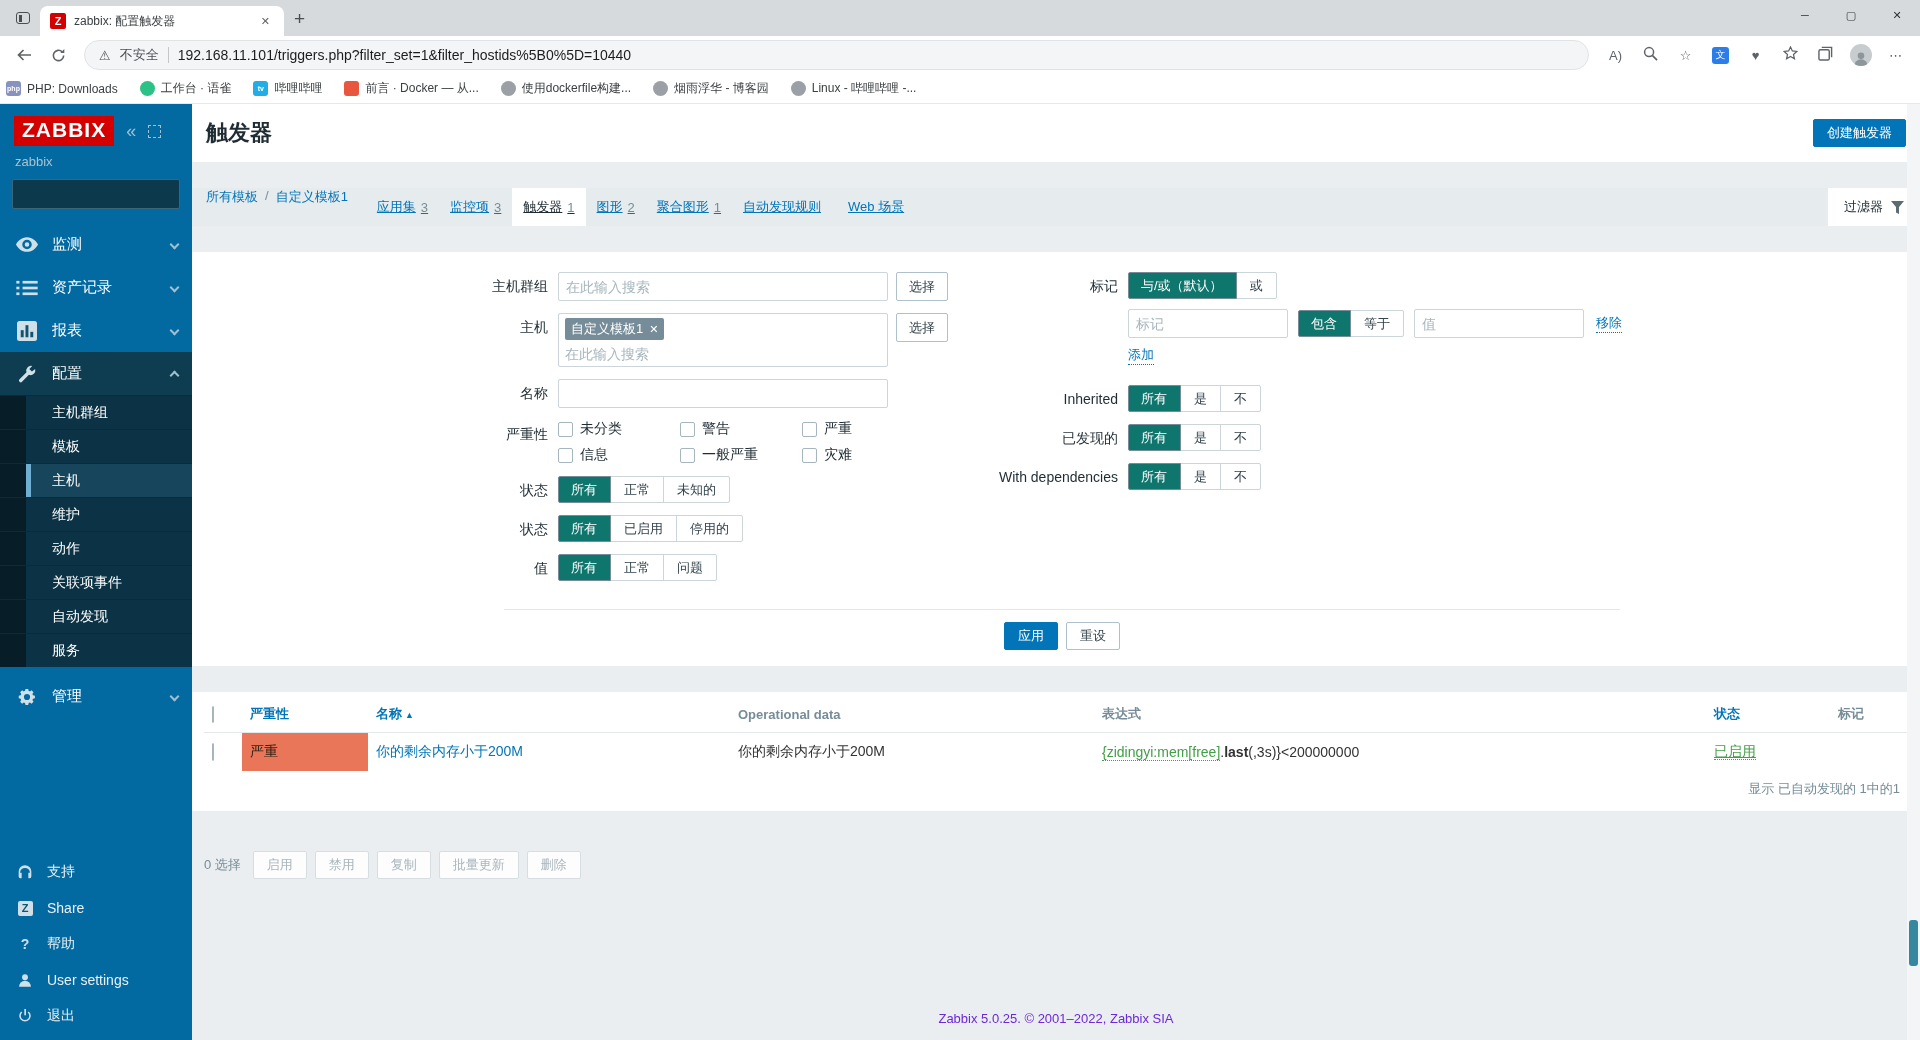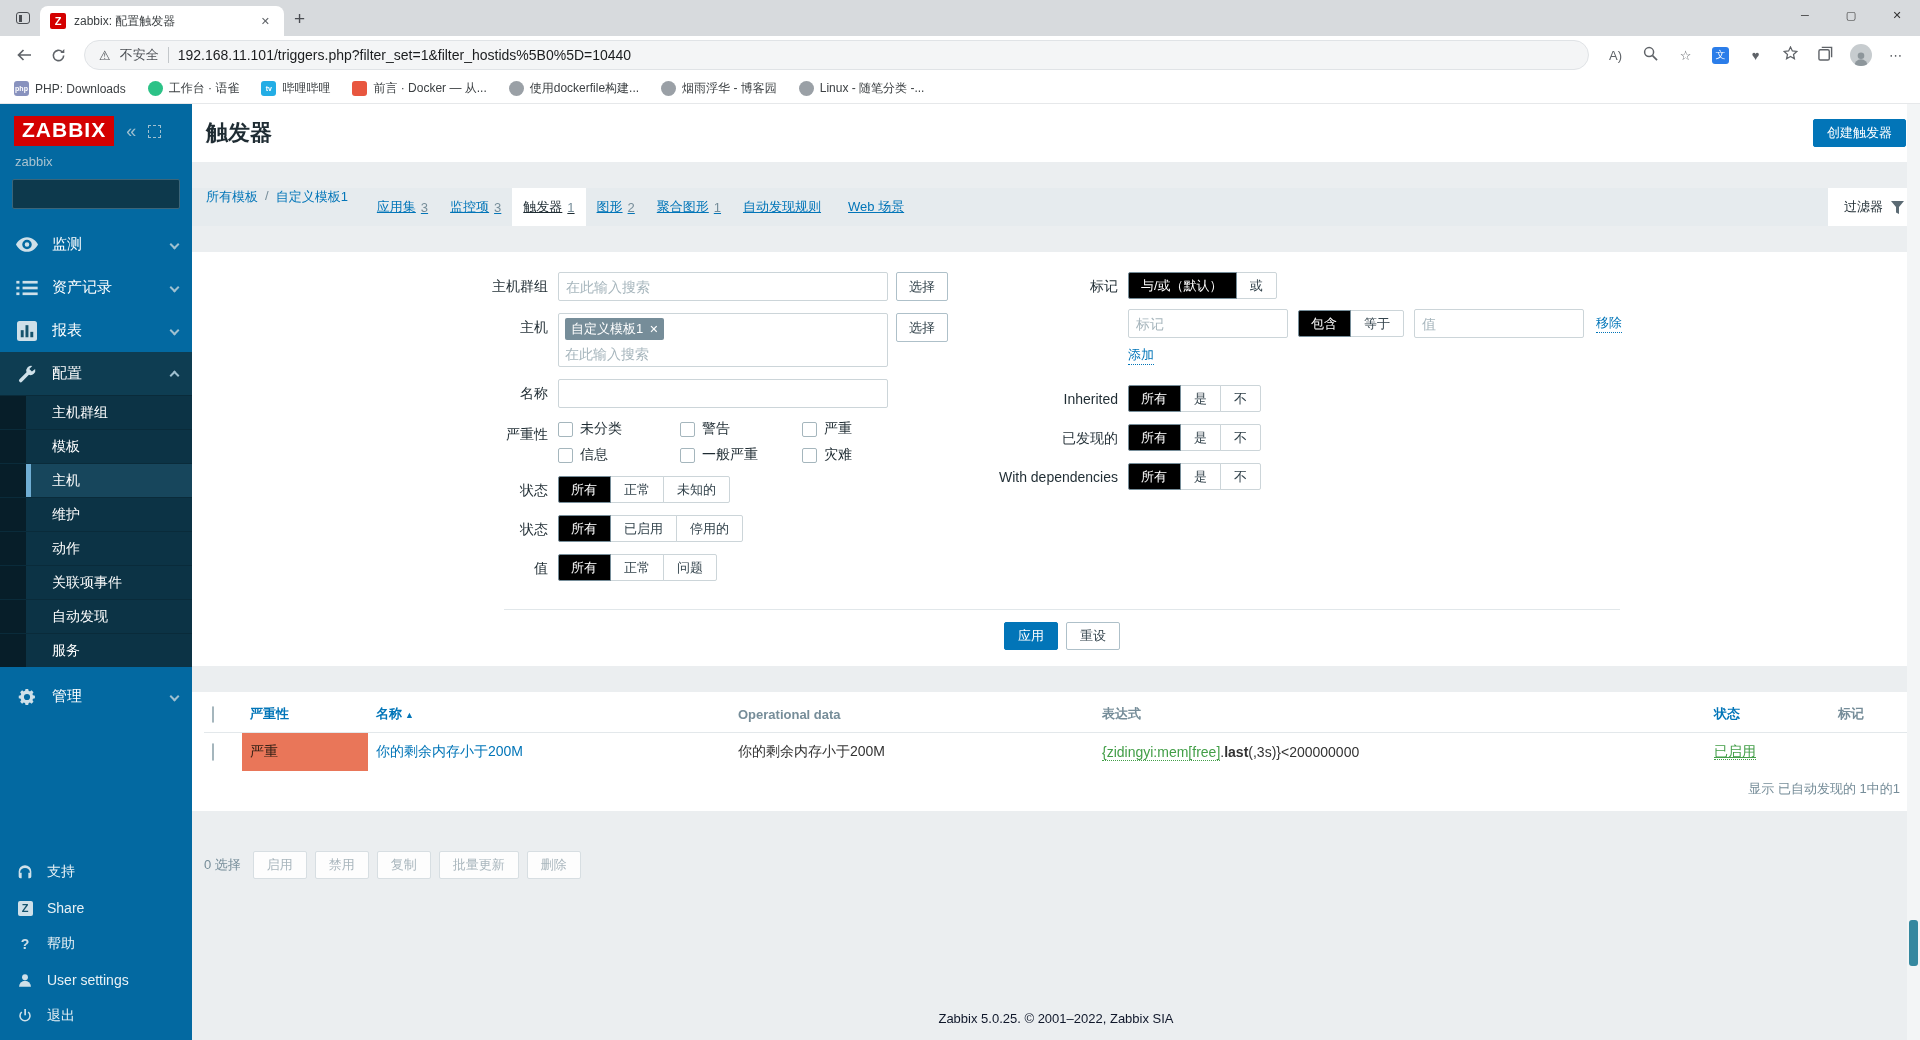--- a/index.html
+++ b/index.html
@@ -23,21 +23,21 @@
   .nav-ic { color:#5f6368; display:flex; align-items:center; justify-content:center; width:24px; height:24px; font-size:15px; }
   .urlpill { flex:1; height:30px; background:#f4f5f6; border:1px solid #e0e3e6; border-radius:15px; display:flex; align-items:center; gap:9px; padding:0 14px; margin:0 4px; }
   .sec-warn { font-size:13px; color:#4d5156; }
   .pill-div { width:1px; height:16px; background:#c3c7ca; }
   .url-text { font-size:14px; color:#1b1d1f; }
   .nico { width:25px; text-align:center; color:#5f6368; font-size:13px; }
   .trans-badge { width:17px; height:17px; border-radius:3px; background:#2b7de9; color:#fff; font-size:10px; display:flex; align-items:center; justify-content:center; margin:0 auto;}
   .avatar { width:22px; height:22px; border-radius:50%; background:#c7cccf; display:flex; align-items:flex-end; justify-content:center; overflow:hidden; margin:0 auto;}
   .avatar svg { fill:#8d969b; }
 
-  .bookmarksbar { height:30px; background:#fff; border-bottom:1px solid #e6e8ea; display:flex; align-items:center; padding:0 14px; gap:22px; font-size:12px; color:#3c4043; flex:0 0 30px;}
+  .bookmarksbar { height:30px; background:#fff; border-bottom:1px solid #e6e8ea; display:flex; align-items:center; padding:0 6px; gap:22px; font-size:12px; color:#3c4043; flex:0 0 30px;}
   .bm { display:flex; align-items:center; gap:6px; white-space:nowrap; }
   .bm-ic { width:15px; height:15px; border-radius:3px; display:flex; align-items:center; justify-content:center; color:#fff; font-size:7px; font-weight:bold; }
 
   
   .app { flex:1; display:flex; position:relative; overflow:hidden; }
 
   
   .sidebar { width:192px; background:#0369a1; color:#fff; display:flex; flex-direction:column; flex:0 0 192px; }
   .sb-head { padding:12px 12px 0 14px; display:flex; align-items:center; gap:12px; }
   .sb-logo { background:#d40000; color:#fff; font-weight:bold; font-size:21px; letter-spacing:1px; padding:2px 8px 4px; }
@@ -95,42 +95,42 @@
   .msel input::placeholder { color:#a7b6bd; }
   .sevgrid { display:flex; flex-direction:column; gap:8px; }
   .sevrow { display:flex; }
   .cb-item { display:flex; align-items:center; width:122px; }
   .cbox { width:15px; height:15px; border:1px solid #a5b6bd; background:#fff; border-radius:2px; flex:0 0 15px; }
   .cb-lbl { margin-left:7px; font-size:14px; color:#1f2c33; }
   .seg { display:inline-flex; }
   .seg button { height:27px; padding:0 13px; background:#fff; border:1px solid #ccd5d9; color:#33434c; font-size:13px; margin-left:-1px; }
   .seg button:first-child { border-radius:2px 0 0 2px; margin-left:0; }
   .seg button:last-child { border-radius:0 2px 2px 0; }
-  .seg button.on { background:#000000; border-color:#768d99; color:#fff; position:relative;padding-left:12px; }
+  .seg button.on { background:#0f766e; border-color:#768d99; color:#fff; position:relative;padding-left:12px; }
   .tagline { display:flex; align-items:center; }
   .dotted { border-bottom:1px dotted #0275b8; font-size:13px; }
   .filter-footer { margin:16px 300px 0 312px; border-top:1px solid #e1e7ea; padding:12px 0 16px; display:flex; justify-content:center; gap:8px; }
   .btn-alt2 { height:28px; background:#fff; border:1px solid #aec0c9; border-radius:2px; color:#33434c; font-size:13px; padding:0 13px; }
 
   .tbl-wrap { background:#fff; padding:4px 12px 0; }
   table.tbl { width:100%; border-collapse:collapse; table-layout:fixed; }
   .tbl th { font-size:13px; text-align:left; padding:9px 8px; color:#768d99; font-weight:bold; white-space:nowrap; }
   .tbl th.sortable { color:#0275b8; }
   .sort-arrow { font-size:9px; margin-left:3px; }
   .tbl td { font-size:14px; padding:10px 8px; border-top:1px solid #e3e8eb; color:#333; }
   td.sev-high { background:#e97659; color:#332015; }
   .expr-item { color:#429e47; border-bottom:1px dotted #429e47; }
   .status-on { color:#429e47; border-bottom:1px dotted #429e47; }
   .list-summary { text-align:right; color:#768d99; font-size:13px; padding:9px 8px 13px; }
 
   .bulk-bar { display:flex; align-items:center; gap:8px; padding:14px 12px; }
   .sel-count { color:#768d99; font-size:13px; margin-right:4px; }
   .btn-dis { height:28px; background:#fdfdfd; border:1px solid #d7dee2; border-radius:2px; color:#a9b6bd; font-size:13px; padding:0 13px; }
 
-  .app-footer { margin-top:auto; text-align:center; color:#0f172a; font-size:13px; padding:12px 0 14px; }
+  .app-footer { margin-top:auto; text-align:center; color:#6d28d9; font-size:13px; padding:12px 0 14px; }
 
   .pg-scrollbar { position:absolute; right:0; top:0; bottom:0; width:13px; background:#f3f5f6; }
   .pg-thumb { position:absolute; left:2px; right:2px; top:816px; height:46px; background:#35889f; border-radius:3px; }
 </style>
 </head>
 <body>
 
 <div class="screen">
 
   <div class="tabstrip">
@@ -222,21 +222,21 @@
     <div class="bm">
         <span class="bm-ic" style="background:#9aa0a6; border-radius:50%;"></span>
         <span>使用dockerfile构建...</span>
       </div>
     <div class="bm">
         <span class="bm-ic" style="background:#9aa0a6; border-radius:50%;"></span>
         <span>烟雨浮华 - 博客园</span>
       </div>
     <div class="bm">
         <span class="bm-ic" style="background:#9aa0a6; border-radius:50%;"></span>
-        <span>Linux - 随笔分类 -...</span>
+        <span>Linux - 哔哩哔哩 -...</span>
       </div>
   </div>
 
   <div class="app">
 
     <aside class="sidebar">
       <div class="sb-head">
         <div class="sb-logo">ZABBIX</div>
         <div class="sb-collapse">«</div>
         <div class="sb-popout"></div>

